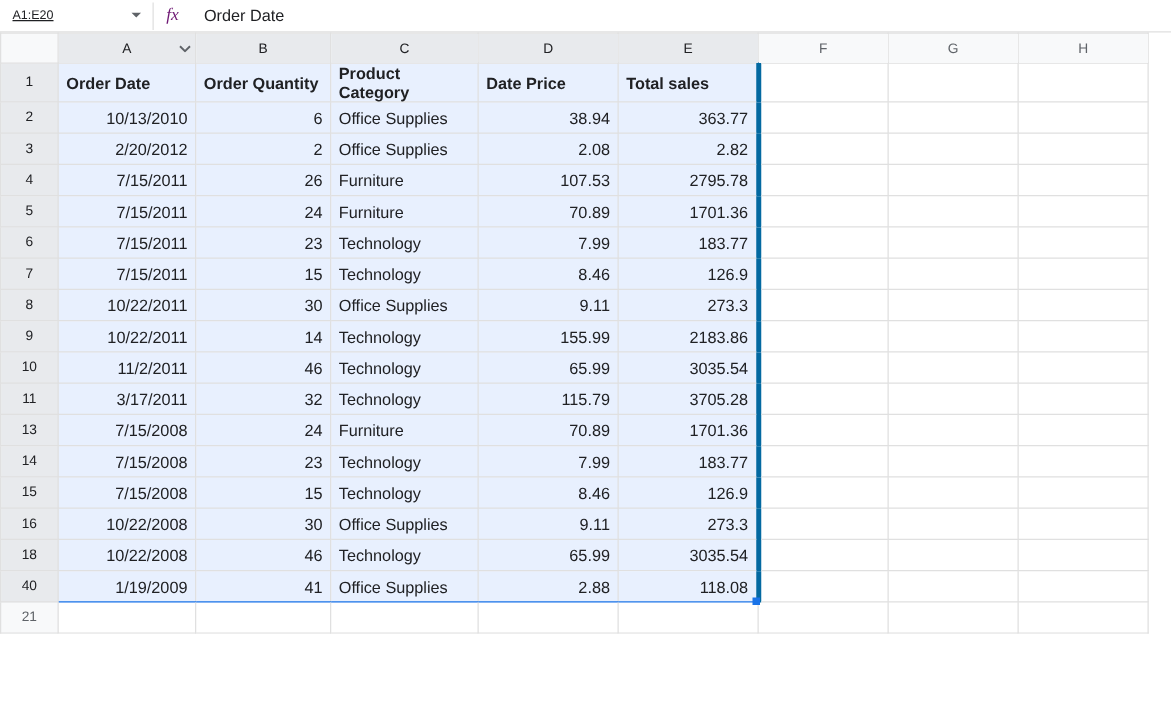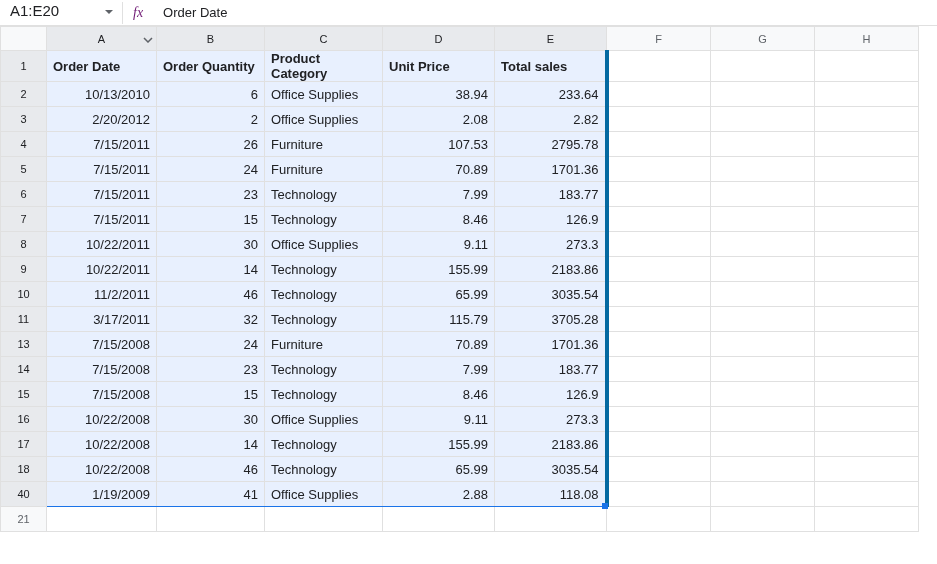--- a/index.html
+++ b/index.html
@@ -1,18 +1,18 @@
 <!DOCTYPE html>
 <html><head>
   <meta charset="utf-8">
   <style>
     * { box-sizing: border-box; margin: 0; padding: 0; }
     body { font-family: Arial, sans-serif; font-size: 13px; background: #fff; color: #202124; user-select: none; }
     .top-bar { display: flex; align-items: center; height: 26px; border-bottom: 1px solid #e0e0e0; padding: 0 4px; }
-    .name-box { display: flex; width: 100px; height: 22px; border: none; padding-left: 6px; font-size: 15px; }
+    .name-box { display: flex; align-items: center; width: 100px; height: 22px; border: none; padding-left: 6px; font-size: 10px; text-decoration: underline; }
     .name-box-dd { width: 14px; height: 14px; display: flex; align-items: center; justify-content: center; color: #5f6368; margin-left: -2px; margin-right: 6px; }
     .fx { font-family: serif; font-style: italic; color: #701a75; font-size: 14px; padding: 0 10px; border-left: 1px solid #e0e0e0; height: 22px; line-height: 22px; }
     .formula-input { flex: 1; padding-left: 10px; height: 22px; line-height: 22px; font-size: 13px; }
     .grid { display: table; border-collapse: collapse; }
     .row { display: table-row; }
     .cell, .hdr, .rowhdr, .corner { display: table-cell; border: 1px solid #e0e0e0; vertical-align: middle; }
     .corner { width: 46px; height: 24px; background: #f8f9fa; }
     .hdr { height: 24px; background: #f8f9fa; text-align: center; color: #5f6368; font-size: 11px; position: relative; }
     .rowhdr { width: 46px; background: #f8f9fa; text-align: center; color: #5f6368; font-size: 11px; }
     .cell { height: 25px; padding: 0 6px; font-size: 13px; }
@@ -60,33 +60,33 @@
       <div class="hdr cE hdr-sel">E</div>
       <div class="hdr cF">F</div>
       <div class="hdr cG">G</div>
       <div class="hdr cH">H</div>
     </div>
     <div class="row">
       <div class="rowhdr rowhdr-sel">1</div>
       <div class="cell cA sel sel-top sel-left bold left">Order Date</div>
       <div class="cell cB sel sel-top bold left">Order Quantity</div>
       <div class="cell cC sel sel-top bold left">Product Category</div>
-      <div class="cell cD sel sel-top bold left">Unit Price</div>
+      <div class="cell cD sel sel-top bold left">Date Price</div>
       <div class="cell cE sel sel-top sel-right bold left">Total sales</div>
       <div class="cell cF"></div>
       <div class="cell cG"></div>
       <div class="cell cH"></div>
     </div>
     <div class="row">
       <div class="rowhdr rowhdr-sel">2</div>
       <div class="cell cA sel sel-left right">10/13/2010</div>
       <div class="cell cB sel right">6</div>
       <div class="cell cC sel left">Office Supplies</div>
       <div class="cell cD sel right">38.94</div>
-      <div class="cell cE sel sel-right right">233.64</div>
+      <div class="cell cE sel sel-right right">363.77</div>
       <div class="cell cF"></div>
       <div class="cell cG"></div>
       <div class="cell cH"></div>
     </div>
     <div class="row">
       <div class="rowhdr rowhdr-sel">3</div>
       <div class="cell cA sel sel-left right">2/20/2012</div>
       <div class="cell cB sel right">2</div>
       <div class="cell cC sel left">Office Supplies</div>
       <div class="cell cD sel right">2.08</div>
@@ -221,31 +221,20 @@
       <div class="cell cA sel sel-left right">10/22/2008</div>
       <div class="cell cB sel right">30</div>
       <div class="cell cC sel left">Office Supplies</div>
       <div class="cell cD sel right">9.11</div>
       <div class="cell cE sel sel-right right">273.3</div>
       <div class="cell cF"></div>
       <div class="cell cG"></div>
       <div class="cell cH"></div>
     </div>
     <div class="row">
-      <div class="rowhdr rowhdr-sel">17</div>
-      <div class="cell cA sel sel-left right">10/22/2008</div>
-      <div class="cell cB sel right">14</div>
-      <div class="cell cC sel left">Technology</div>
-      <div class="cell cD sel right">155.99</div>
-      <div class="cell cE sel sel-right right">2183.86</div>
-      <div class="cell cF"></div>
-      <div class="cell cG"></div>
-      <div class="cell cH"></div>
-    </div>
-    <div class="row">
       <div class="rowhdr rowhdr-sel">18</div>
       <div class="cell cA sel sel-left right">10/22/2008</div>
       <div class="cell cB sel right">46</div>
       <div class="cell cC sel left">Technology</div>
       <div class="cell cD sel right">65.99</div>
       <div class="cell cE sel sel-right right">3035.54</div>
       <div class="cell cF"></div>
       <div class="cell cG"></div>
       <div class="cell cH"></div>
     </div>

